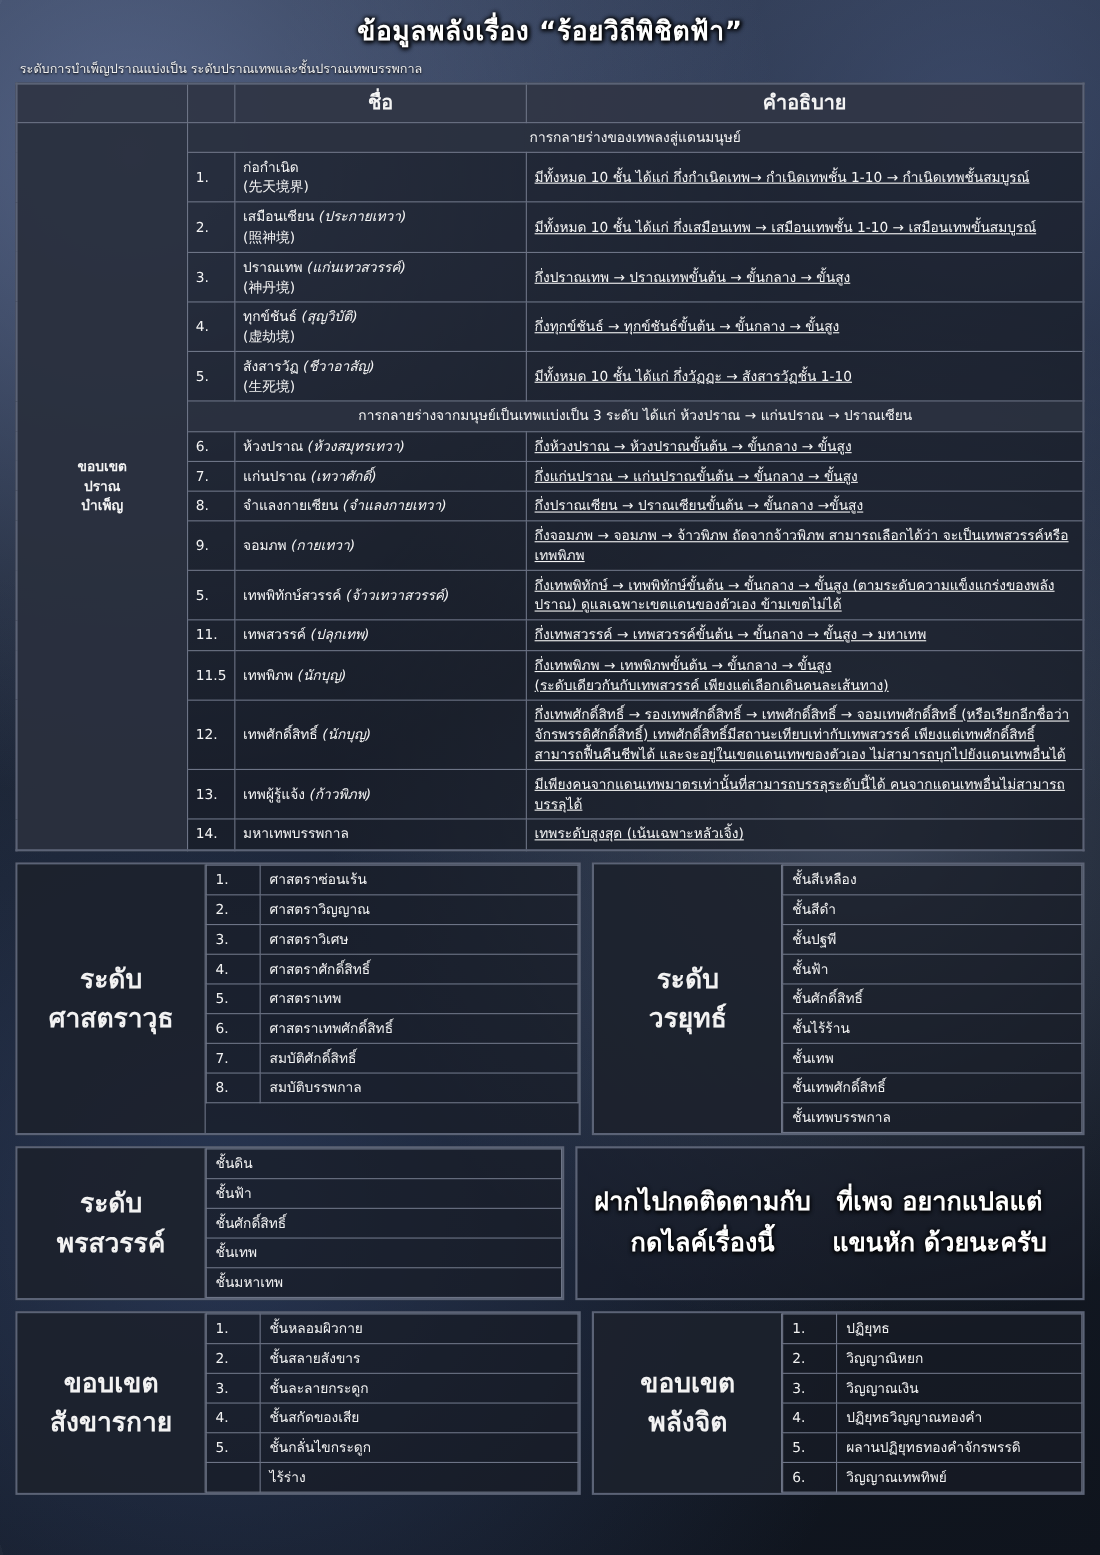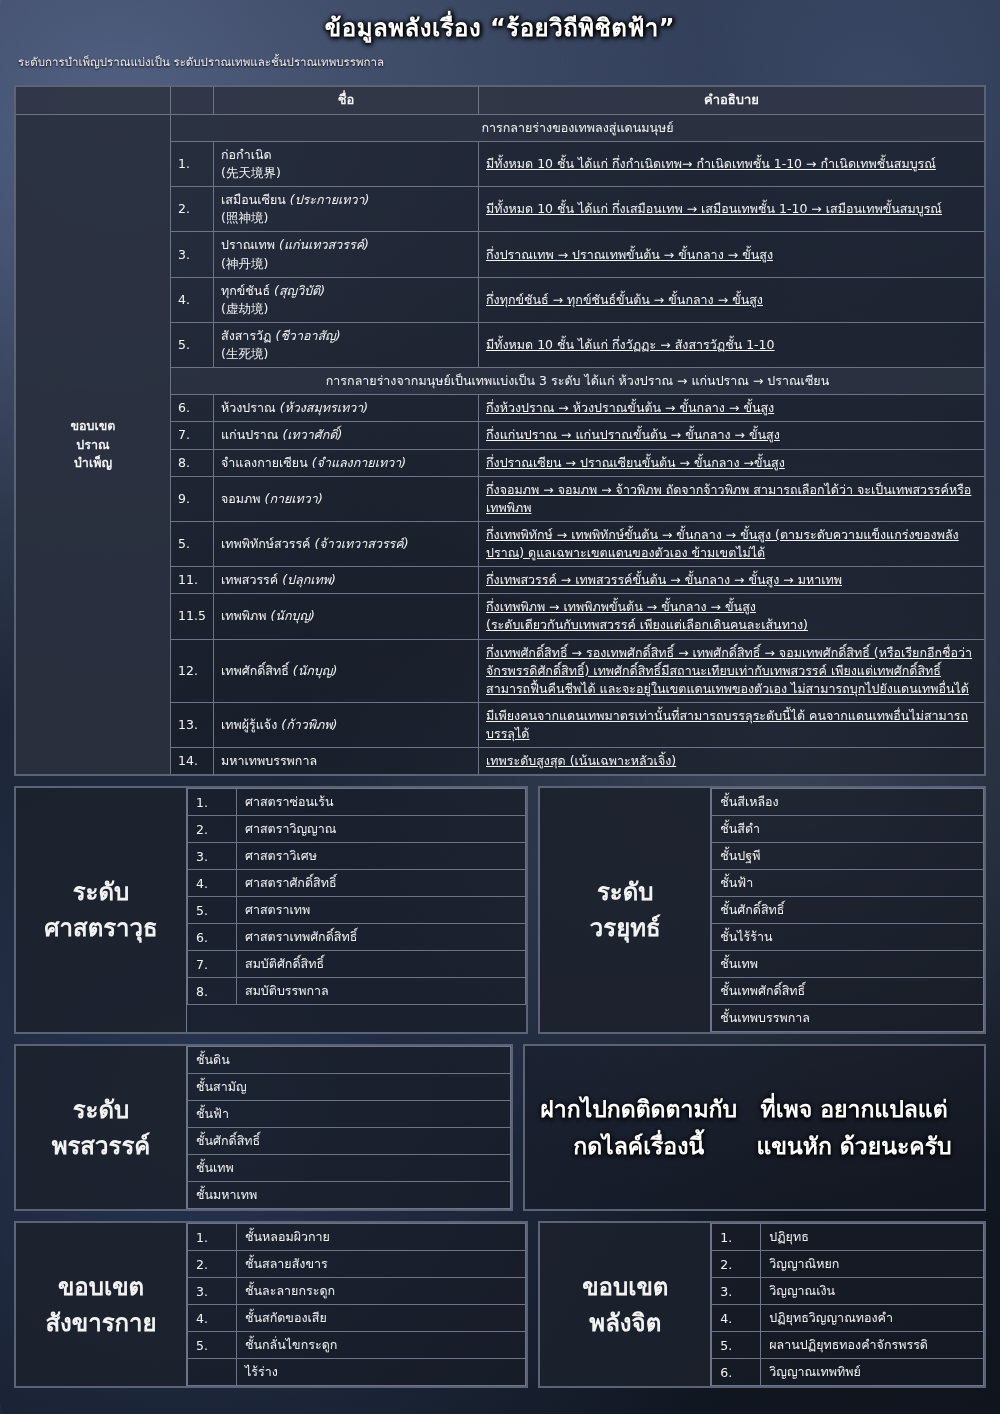--- a/index.html
+++ b/index.html
@@ -37,21 +37,21 @@
     font-weight:bold;
     margin:8px 0 2px 0;
     color:#ffffff;
     text-shadow:0 0 4px #000,0 2px 5px #000, 2px 0 4px #000;
     letter-spacing:.5px;
   }
   .subtitle{
     font-size:11.5px;
     color:#f0f0f0;
     text-shadow:0 1px 2px #000;
-    margin:6px 0 14px 4px;
+    margin:6px 0 4px 4px;
   }
 
   table{border-collapse:collapse;width:100%;}
   .tbl{
     border:2px solid #5b6376;
     background:rgba(24,28,38,.72);
   }
   .tbl td,.tbl th{
     border:1px solid #6a7governments;
   }
@@ -60,21 +60,21 @@
     padding:4px 7px;
     vertical-align:middle;
     font-size:12.5px;
     line-height:1.45;
     color:#f4f4f4;
   }
   .hdr td{
     text-align:center;
     font-weight:bold;
     background:rgba(52,58,74,.85);
-    font-size:13px;
+    font-size:18px;
   }
   .bandrow td{
     text-align:center;
     background:rgba(45,51,66,.8);
     font-size:12.5px;
   }
   .leftlabel{
     text-align:center;
     font-size:25px;
     font-weight:bold;
@@ -400,23 +400,20 @@
           <div>พรสวรรค์</div>
         </div>
       </div>
       <div class="boxlist">
         <table>
           <tbody>
             <tr>
                 <td>ชั้นดิน</td>
               </tr>
             <tr>
-                <td>ชั้นสามัญ</td>
-              </tr>
-            <tr>
                 <td>ชั้นฟ้า</td>
               </tr>
             <tr>
                 <td>ชั้นศักดิ์สิทธิ์</td>
               </tr>
             <tr>
                 <td>ชั้นเทพ</td>
               </tr>
             <tr>
                 <td>ชั้นมหาเทพ</td>

